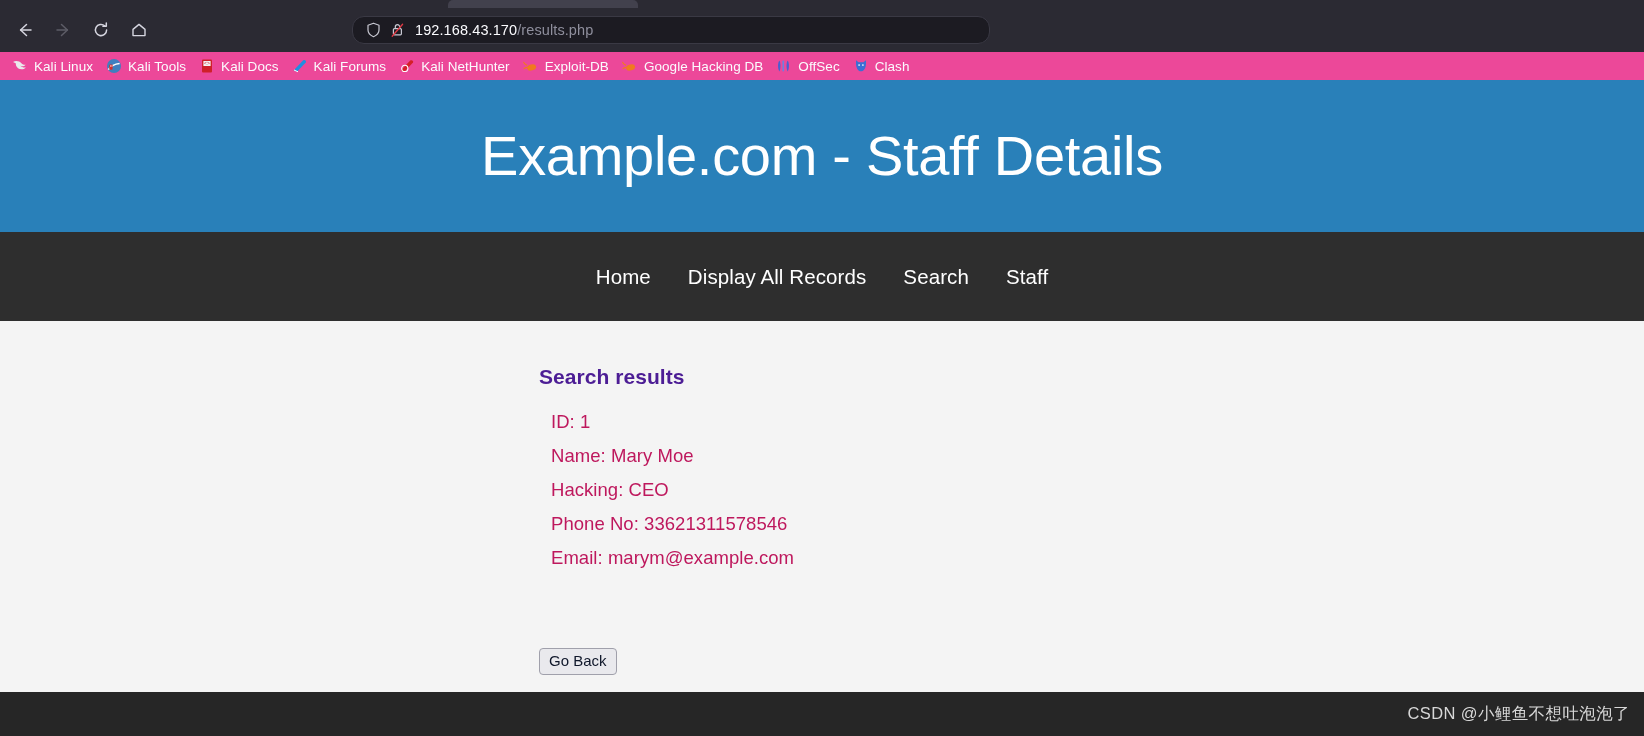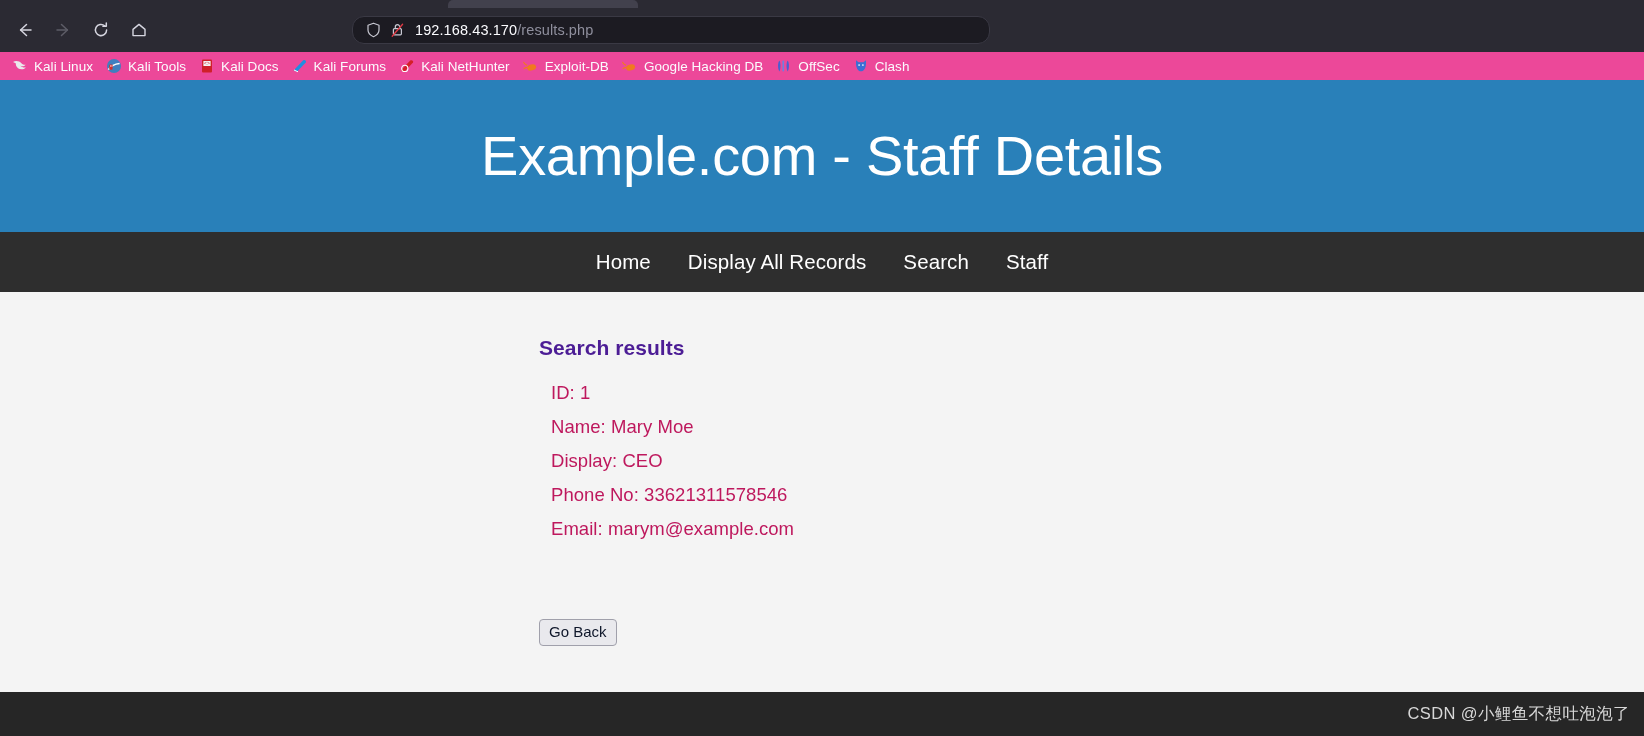--- a/index.html
+++ b/index.html
@@ -133,21 +133,21 @@
   .site-title {
     color: #ffffff;
     font-size: 56px;
     font-weight: normal;
     margin: 0;
     letter-spacing: -0.3px;
     line-height: 1;
   }
   .site-nav {
     background: #2e2e2e;
-    height: 60px;
+    height: 89px;
     display: flex;
     align-items: center;
     justify-content: center;
     gap: 37px;
   }
   .site-nav a {
     color: #ffffff;
     font-size: 20.5px;
     text-decoration: none;
     letter-spacing: 0.1px;
@@ -377,21 +377,21 @@
     <a href="#">Display All Records</a>
     <a href="#">Search</a>
     <a href="#">Staff</a>
   </div>
 
   <div class="content">
     <h2 class="results-heading">Search results</h2>
 
     <p class="result-line">ID: 1</p>
     <p class="result-line">Name: Mary Moe</p>
-    <p class="result-line">Display: CEO</p>
+    <p class="result-line">Hacking: CEO</p>
     <p class="result-line">Phone No: 33621311578546</p>
     <p class="result-line">Email: marym@example.com</p>
 
     <button class="go-back">Go Back</button>
   </div>
 
   <div class="footer-bar">
     <span class="watermark">CSDN @小鲤鱼不想吐泡泡了</span>
   </div>
 

